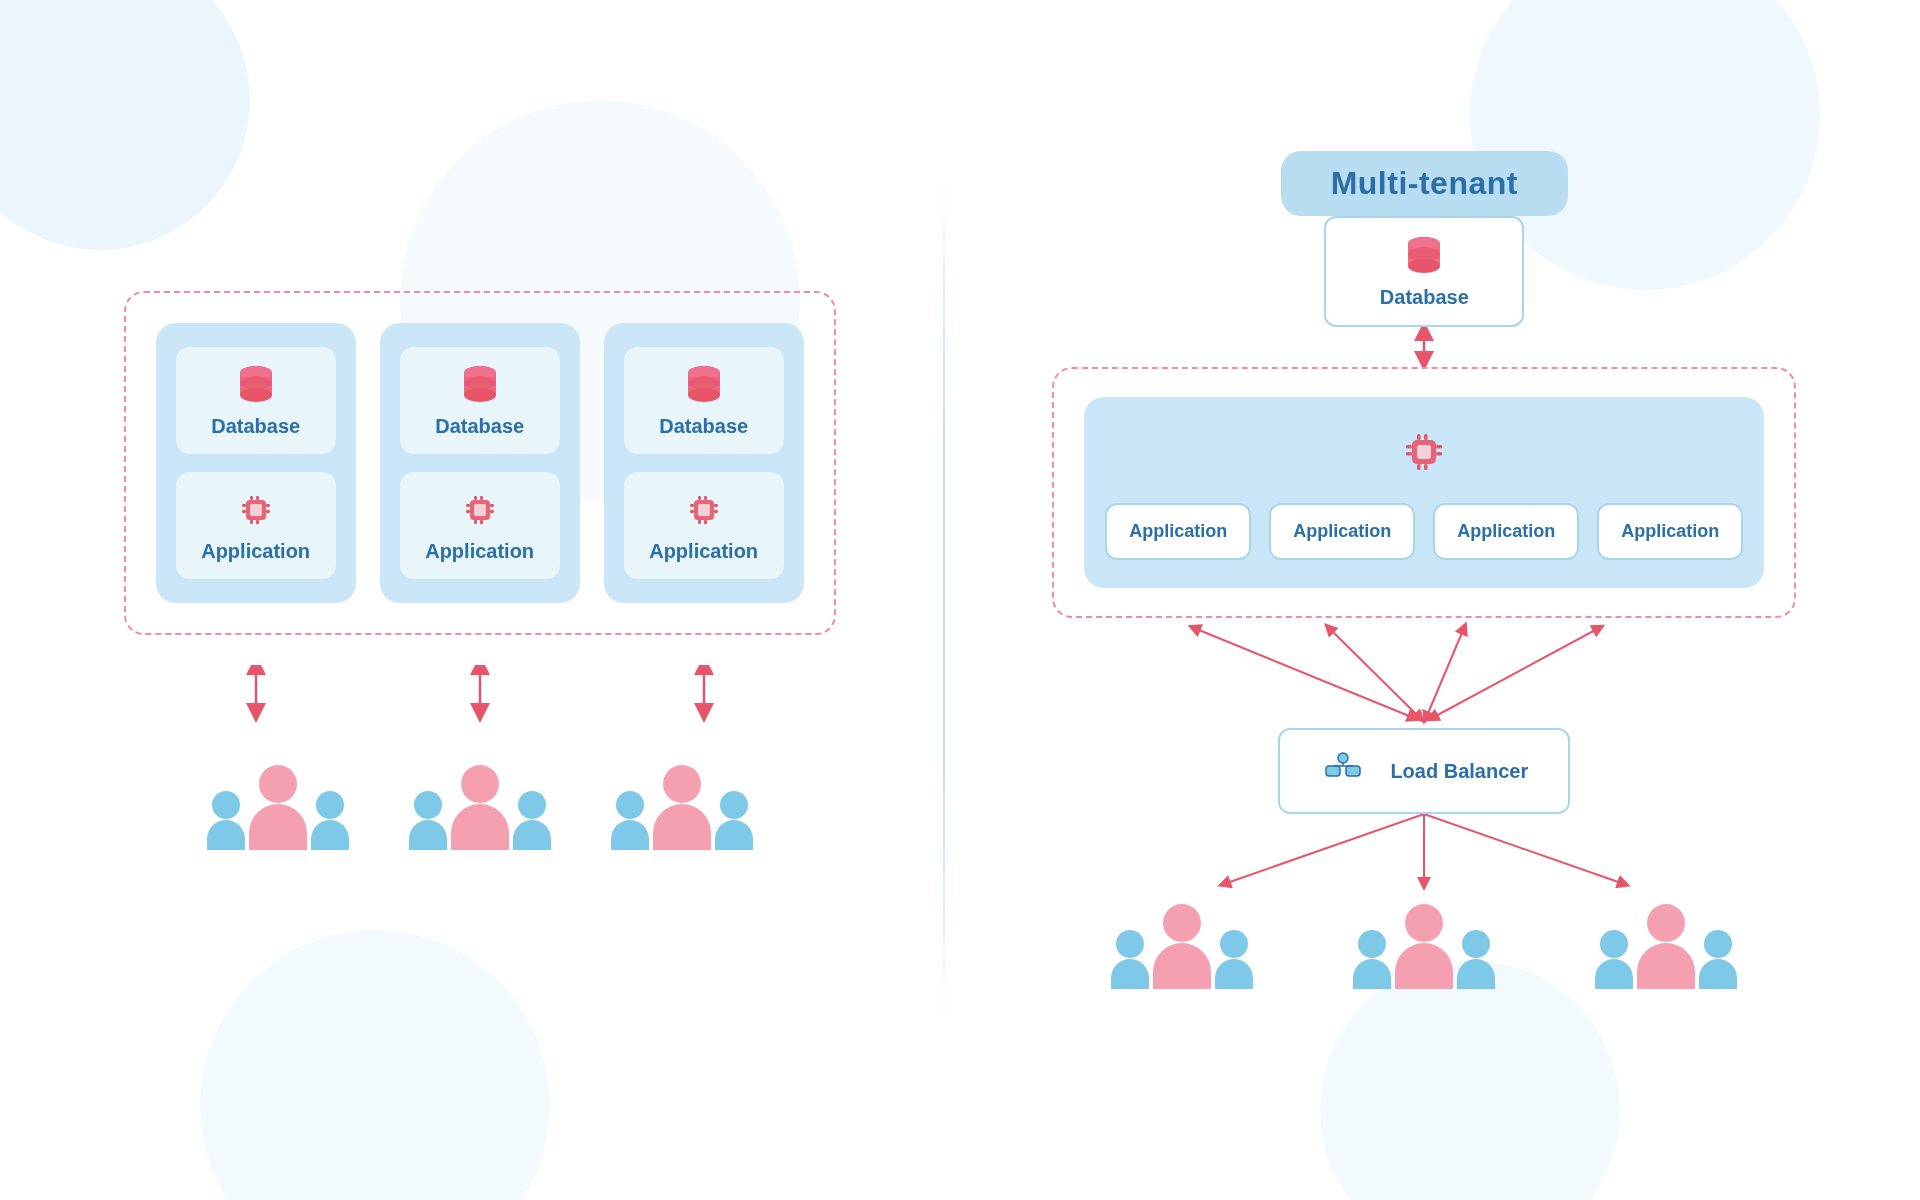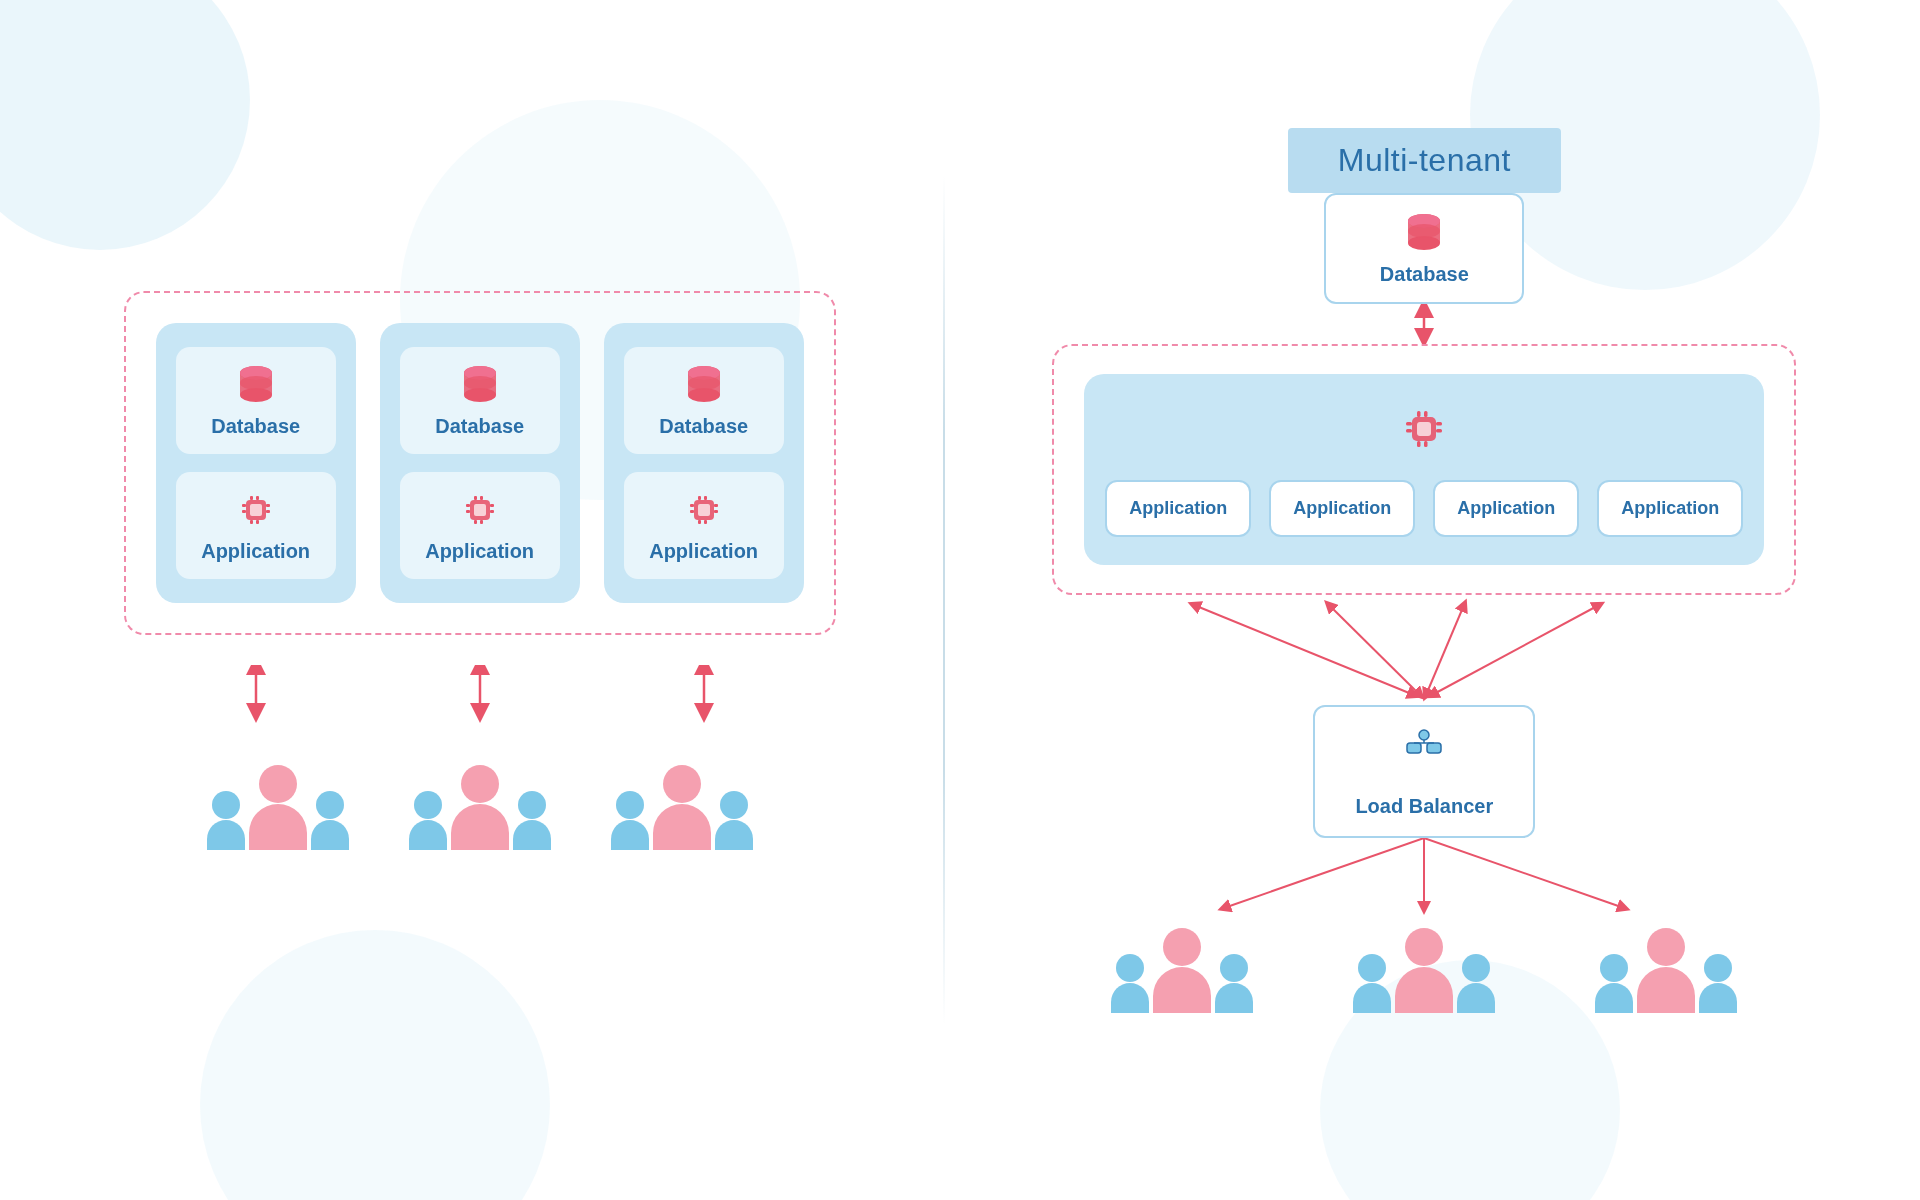--- a/index.html
+++ b/index.html
@@ -40,24 +40,24 @@
       display: flex;
       flex-direction: column;
       align-items: center;
       gap: 30px;
       position: relative;
     }
 
     
     .title-badge {
       background: #b8dcf0;
-      border-radius: 4px;
+      border-radius: 20px;
       padding: 14px 50px;
       font-size: 32px;
-      font-weight: 400;
+      font-weight: 700;
       color: #2a6fa8;
       letter-spacing: 0.5px;
     }
 
     
     .dashed-box {
       border: 2.5px dashed #f08aaa;
       border-radius: 20px;
       padding: 30px;
       background: transparent;
@@ -149,21 +149,21 @@
 
     .lb-box {
       background: #ffffff;
       border: 2px solid #a8d4ed;
       border-radius: 12px;
       padding: 18px 40px;
       font-size: 20px;
       font-weight: 600;
       color: #2a6fa8;
       display: flex;
-      flex-direction: column;
+      flex-direction: row;
       align-items: center;
       gap: 24px;
       min-width: 220px;
     }
 
     
     .user-figure {
       display: flex;
       flex-direction: row;
       align-items: flex-end;

